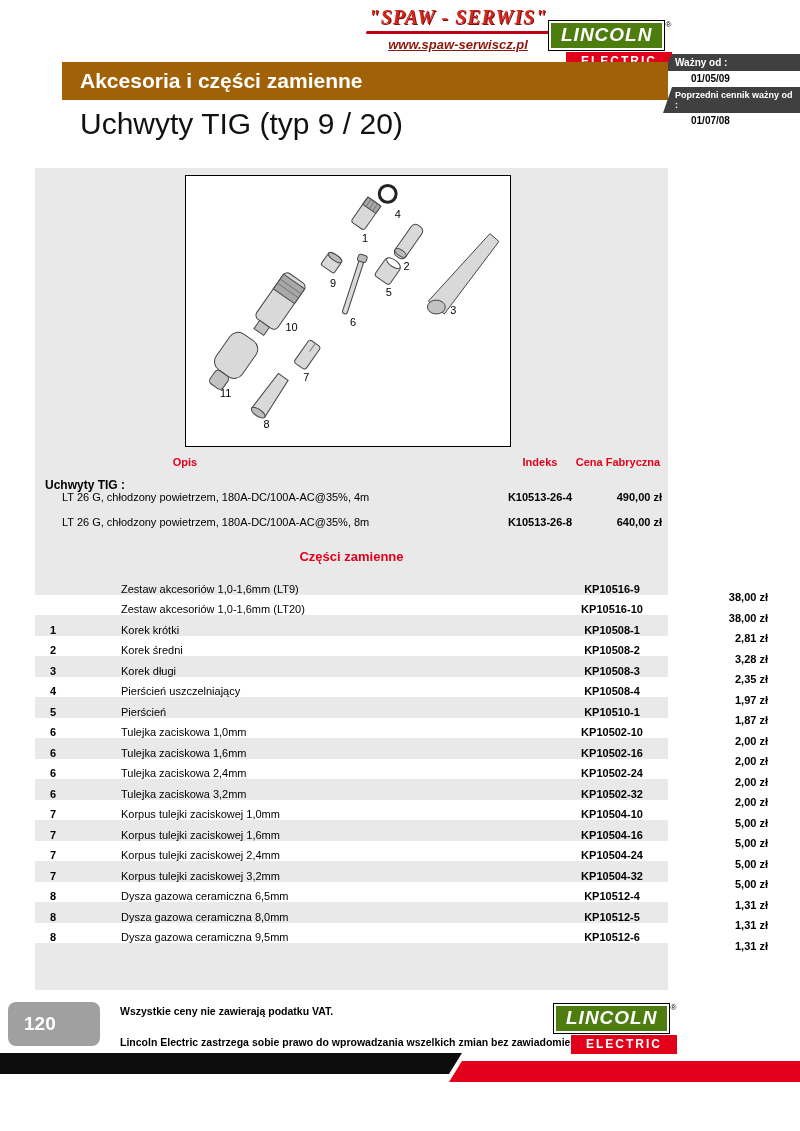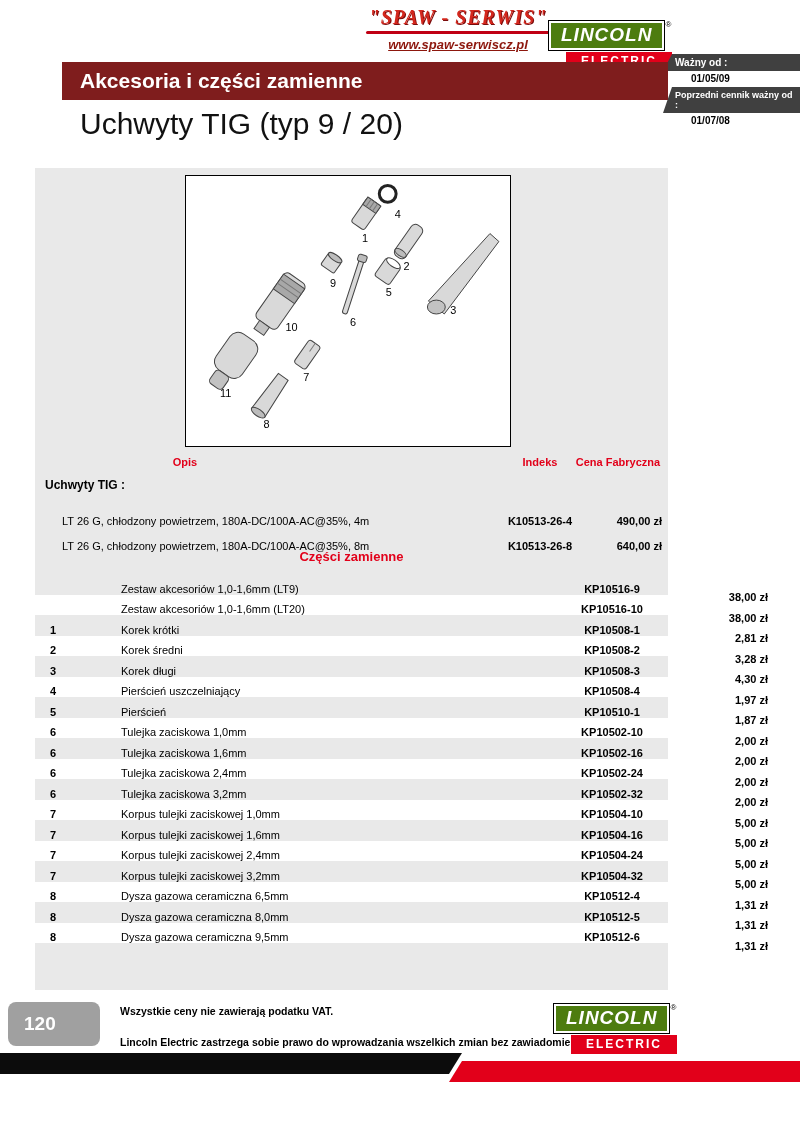--- a/index.html
+++ b/index.html
@@ -44,21 +44,21 @@
   .vribbon {
     background:#404040; color:#fff; font-weight:bold; font-size:10px;
     padding:3px 4px 3px 12px; clip-path:polygon(9px 0, 100% 0, 100% 100%, 0 100%);
   }
   .vribbon.small { font-size:9px; }
   .vdate { color:#000; font-weight:bold; font-size:10px; padding:2px 0 3px 28px; }
 
   
   .banner {
     position:absolute; left:62px; top:62px; width:606px; height:38px;
-    background:#7f1d1d; color:#fff; font-size:21px; font-weight:bold;
+    background:#a16207; color:#fff; font-size:21px; font-weight:bold;
     line-height:38px; padding-left:18px;
   }
 
   
   .page-title { position:absolute; left:80px; top:107px; font-size:30px; color:#111; }
 
   
   .panel { position:absolute; left:35px; top:168px; width:633px; height:822px; background:#e9e9e9; }
 
   
@@ -69,21 +69,21 @@
 
   
   .th { position:absolute; top:288px; color:#e2001a; font-weight:bold; font-size:11px; text-align:center; }
   .th-opis   { left:50px;  width:200px; }
   .th-indeks { left:445px; width:120px; }
   .th-cena   { left:533px; width:100px; }
 
   .group1 { position:absolute; left:10px; top:310px; font-weight:bold; font-size:12px; }
 
   
-  .torch-rows { position:absolute; left:0; top:340px; width:633px; }
+  .torch-rows { position:absolute; left:0; top:316px; width:633px; }
   .trow { display:grid; grid-template-columns:445px 120px 68px; height:25px; align-items:center; font-size:11px; }
   .trow .desc  { padding-left:27px; }
   .trow .idx   { text-align:center; font-weight:bold; }
   .trow .price { text-align:right; font-weight:bold; padding-right:6px; }
 
   .group2 {
     position:absolute; left:0; top:381px; width:633px; text-align:center;
     color:#e2001a; font-weight:bold; font-size:13px;
   }
 
@@ -266,21 +266,21 @@
     <div class="num">2</div>
     <div class="desc">Korek średni</div>
     <div class="idx">KP10508-2</div>
     <div class="price">3,28 zł</div>
   </div>
 
   <div class="prow">
     <div class="num">3</div>
     <div class="desc">Korek długi</div>
     <div class="idx">KP10508-3</div>
-    <div class="price">4,30 zł</div>
+    <div class="price">2,35 zł</div>
   </div>
 
   <div class="prow">
     <div class="num">4</div>
     <div class="desc">Pierścień uszczelniający</div>
     <div class="idx">KP10508-4</div>
     <div class="price">1,97 zł</div>
   </div>
 
   <div class="prow">

